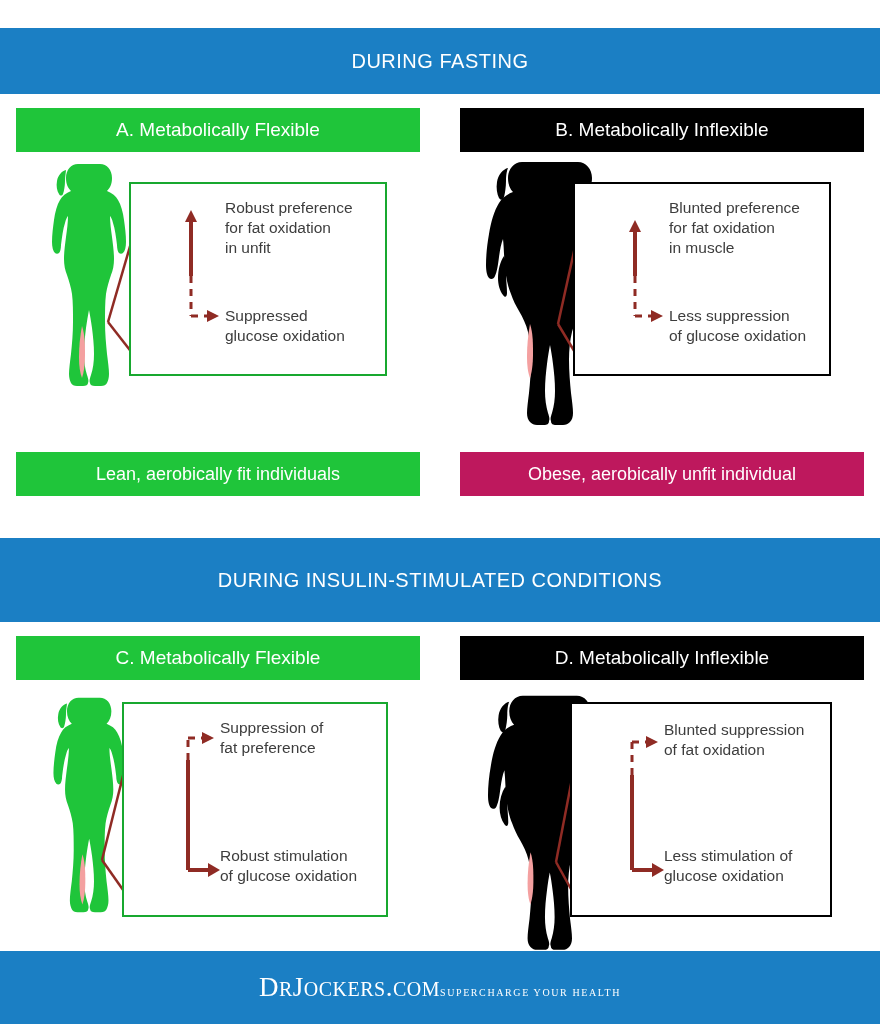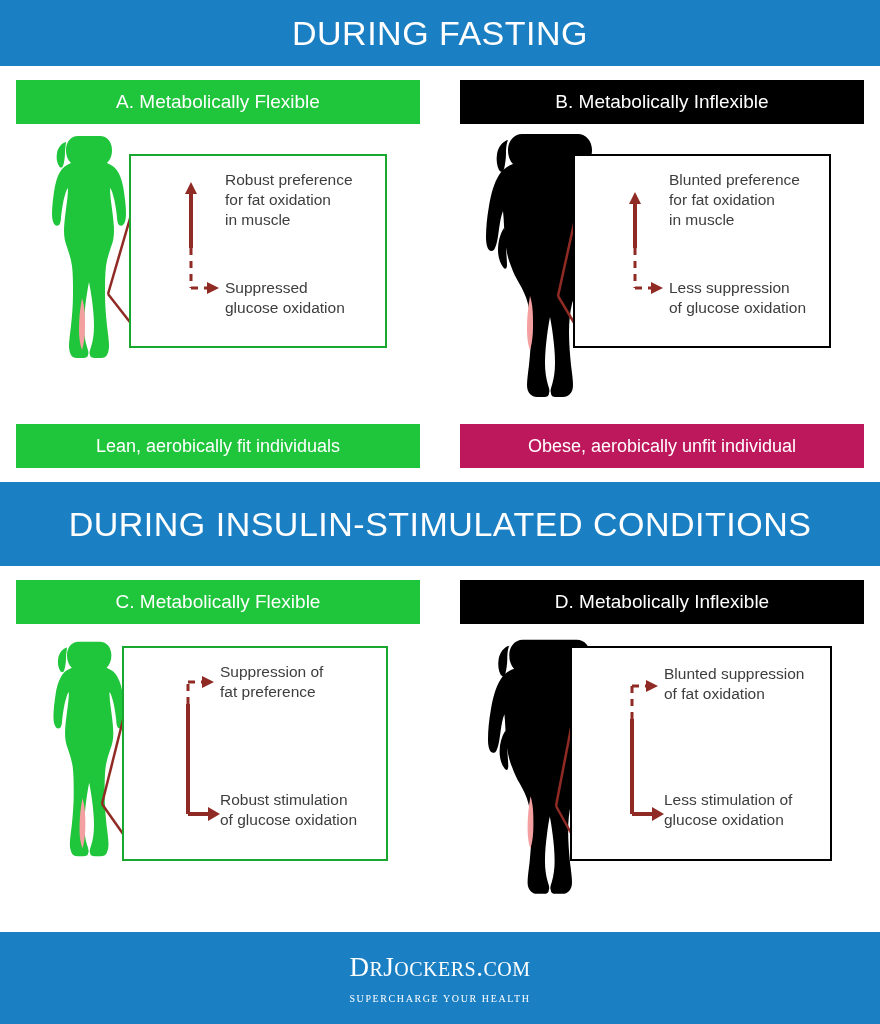--- a/index.html
+++ b/index.html
@@ -14,26 +14,27 @@
     color: #231f20;
     overflow: hidden;
     position: relative;
   }
 
   
   .banner {
     background: #1b7fc4;
     color: #ffffff;
     text-align: center;
-    font-size: 34px;
+    font-size: 20px;
     letter-spacing: 0.5px;
     font-weight: 400;
     display: flex;
     align-items: center;
     justify-content: center;
+    margin-top: 28px;
   }
   #banner-fasting {
     height: 66px;
   }
   #banner-insulin {
     height: 84px;
   }
 
   
   .section {
@@ -114,24 +115,23 @@
     color: #3d3d3d;
     white-space: pre-line;
   }
 
   
   #brand-bar {
     position: absolute;
     left: 0;
     bottom: 0;
     width: 880px;
-    height: 92px;
+    height: 73px;
     background: #1b7fc4;
     display: flex;
-    flex-direction: column;
     align-items: center;
     justify-content: center;
     color: #ffffff;
   }
   .brand-name {
     font-family: "Liberation Serif", serif;
     font-size: 27px;
     letter-spacing: 0.5px;
   }
   .brand-name .small-caps {
@@ -175,21 +175,21 @@
         <div class="callout green" style="left:113px;top:30px;width:258px;height:194px">
           <svg style="position:absolute;left:52px;top:14px;width:40px;height:150px">
             <path d="M8 78 L8 20" stroke="#8f2b24" stroke-width="4" fill="none"></path>
             <path d="M8 12 L2 24 L14 24 Z" fill="#8f2b24"></path>
             <path d="M8 78 L8 118" stroke="#8f2b24" stroke-width="3" fill="none" stroke-dasharray="7,6"></path>
             <path d="M8 118 L28 118" stroke="#8f2b24" stroke-width="3" fill="none" stroke-dasharray="7,6"></path>
             <path d="M36 118 L24 112 L24 124 Z" fill="#8f2b24"></path>
           </svg>
           <div class="callout-text" style="position:absolute;left:94px;top:14px;width:160px">Robust preference
 for fat oxidation
-in muscle</div>
+in unfit</div>
           <div class="callout-text" style="position:absolute;left:94px;top:122px;width:160px">Suppressed
 glucose oxidation</div>
         </div>
       </div>
 
       <div class="panel-footer green">Lean, aerobically fit individuals</div>
     </div>
 
     <div class="panel">
       <div class="panel-title black">B. Metabolically Inflexible</div>

